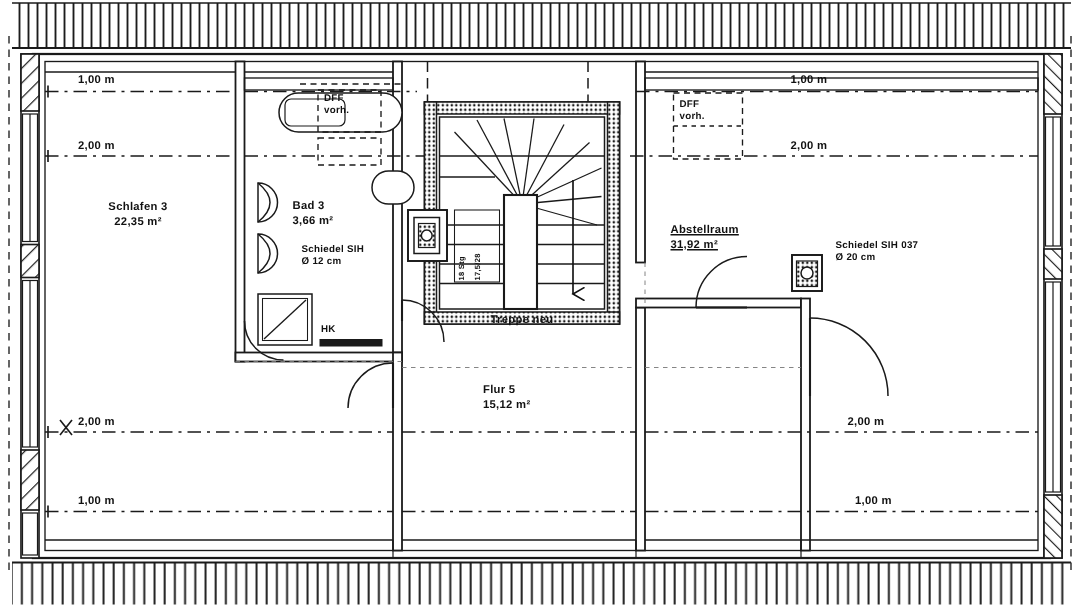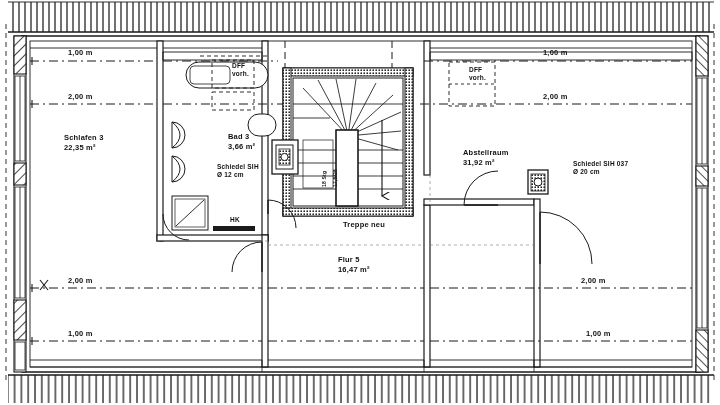--- a/index.html
+++ b/index.html
@@ -1,25 +1,25 @@
 <!DOCTYPE html>
 <html><head>
 <meta charset="utf-8">
 <style>
   html,body{margin:0;padding:0;background:#ffffff;}
   body{font-family:"Liberation Sans",sans-serif;}
   #plan{position:relative;width:720px;height:405px;background:#fefefe;overflow:hidden;}
   #plan svg{position:absolute;top:0;left:0;}
   .lbl{position:absolute;font-family:"Liberation Sans",sans-serif;color:#111;white-space:nowrap;
-       font-weight:bold;letter-spacing:.2px;margin-left:16px;}
+       font-weight:bold;letter-spacing:.2px;}
   .lbl.room{font-size:7.5px;line-height:9.5px;}
   .lbl.dim{font-size:7.5px;}
   .lbl.small{font-size:6.5px;line-height:8px;}
   .lbl.vert{font-size:5px;writing-mode:vertical-rl;transform:rotate(180deg);line-height:6px;}
-  .lbl.ctr{text-align:left;}
+  .lbl.ctr{text-align:center;}
 </style>
 </head>
 <body>
 
 <div id="plan">
 
 <svg width="720" height="405" viewBox="0 0 720 405">
   <defs>
 
     <pattern id="roofHatch" width="6" height="10" patternUnits="userSpaceOnUse">
@@ -272,46 +272,46 @@
     <line x1="424" y1="360" x2="424" y2="372"></line>
     <line x1="534" y1="360" x2="534" y2="372"></line>
   </g>
 </svg>
 
 <div class="lbl room ctr" style="left:48px;  top:133px; width:88px;">
   <div>Schlafen 3</div>
   <div>22,35 m²</div>
 </div>
 
-<div class="lbl room" style="left:212px; top:132px;">
+<div class="lbl room" style="left:195px; top:132px;">
   <div>Bad 3</div>
   <div>3,66 m²</div>
 </div>
 
 <div class="lbl room" style="left:322px; top:255px;">
   <div>Flur 5</div>
-  <div>16,47 m²</div>
-</div>
-
-<div class="lbl room" style="left:447px; top:148px;">
+  <div>15,12 m²</div>
+</div>
+
+<div class="lbl room" style="left:447px; top:148px;text-decoration:underline;">
   <div>Abstellraum</div>
   <div>31,92 m²</div>
 </div>
 
 <div class="lbl small" style="left:201px; top:163px;">
   <div>Schiedel SIH</div>
   <div>Ø 12 cm</div>
 </div>
 
 <div class="lbl small" style="left:557px; top:160px;">
   <div>Schiedel SIH 037</div>
   <div>Ø 20 cm</div>
 </div>
 
-<div class="lbl room" style="left:327px; top:220px;">Treppe neu</div>
+<div class="lbl room" style="left:327px; top:208px;">Treppe neu</div>
 
 <div class="lbl vert" style="left:305px; top:143px; height:44px;">18 Stg</div>
 <div class="lbl vert" style="left:316px; top:143px; height:44px;">17,5/28</div>
 
 <div class="lbl small" style="left:214px; top:216px;">HK</div>
 
 <div class="lbl small" style="left:216px; top:62px;">
   <div>DFF</div>
   <div class="tiny">vorh.</div>
 </div>

